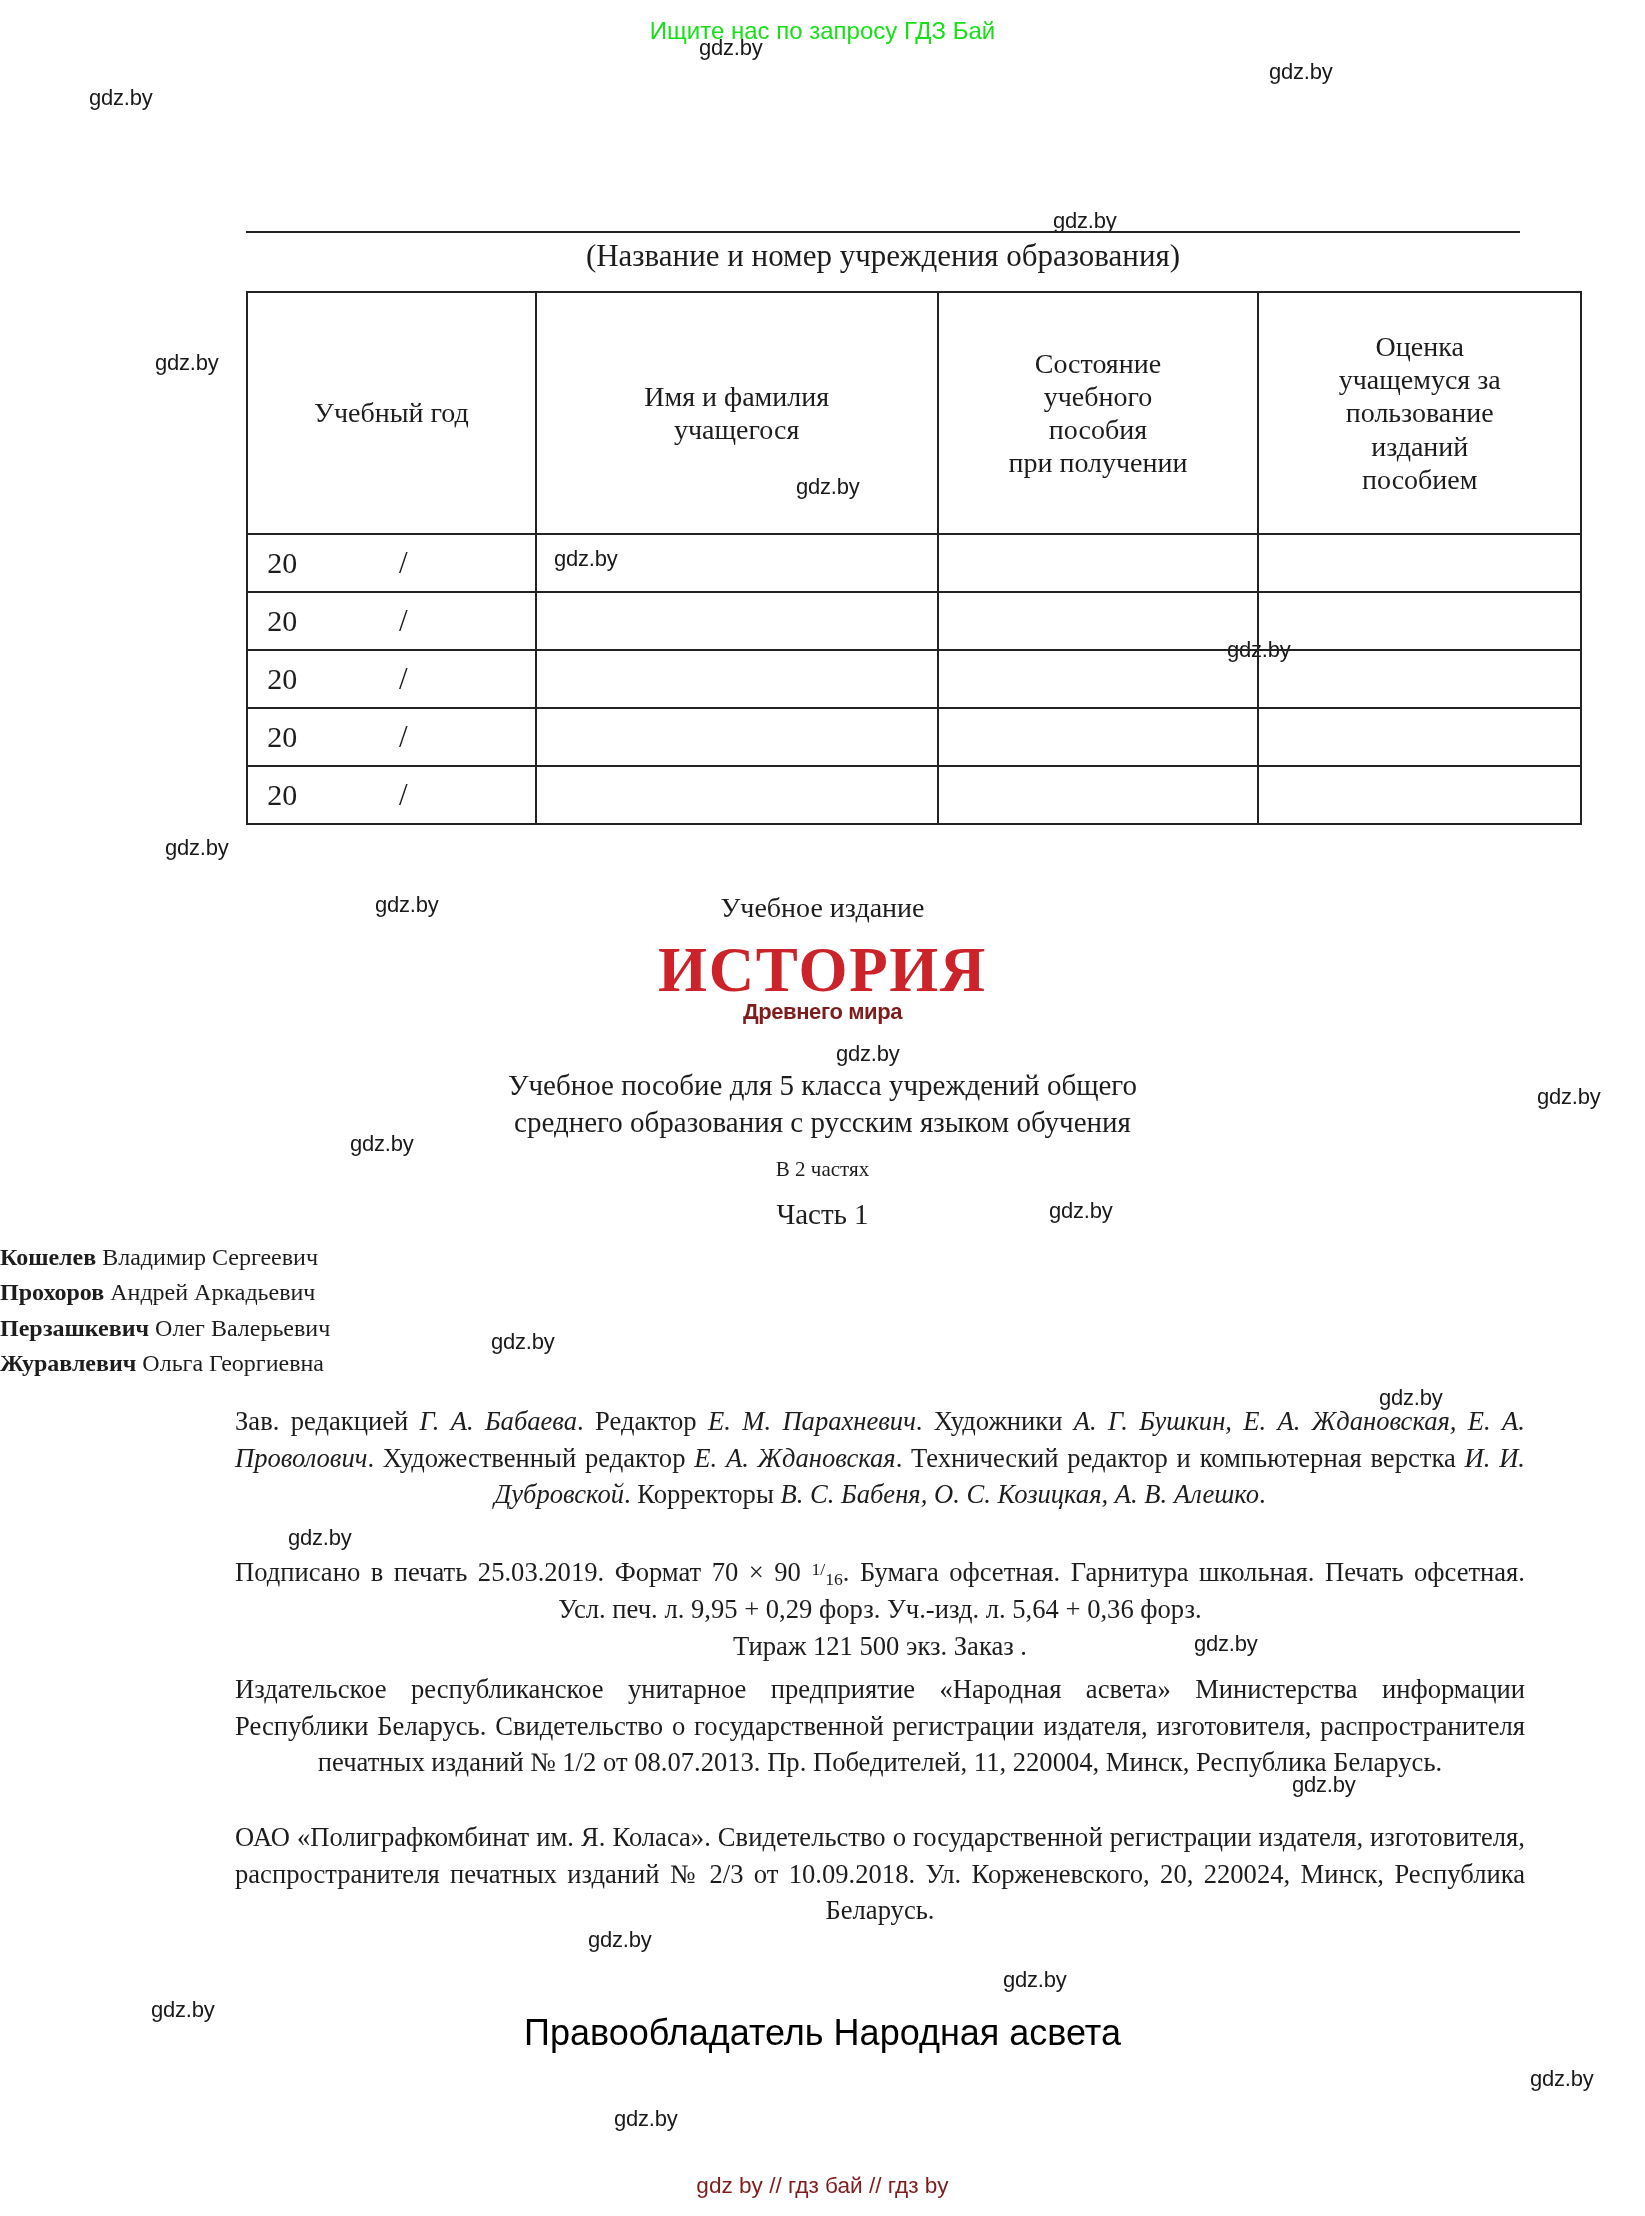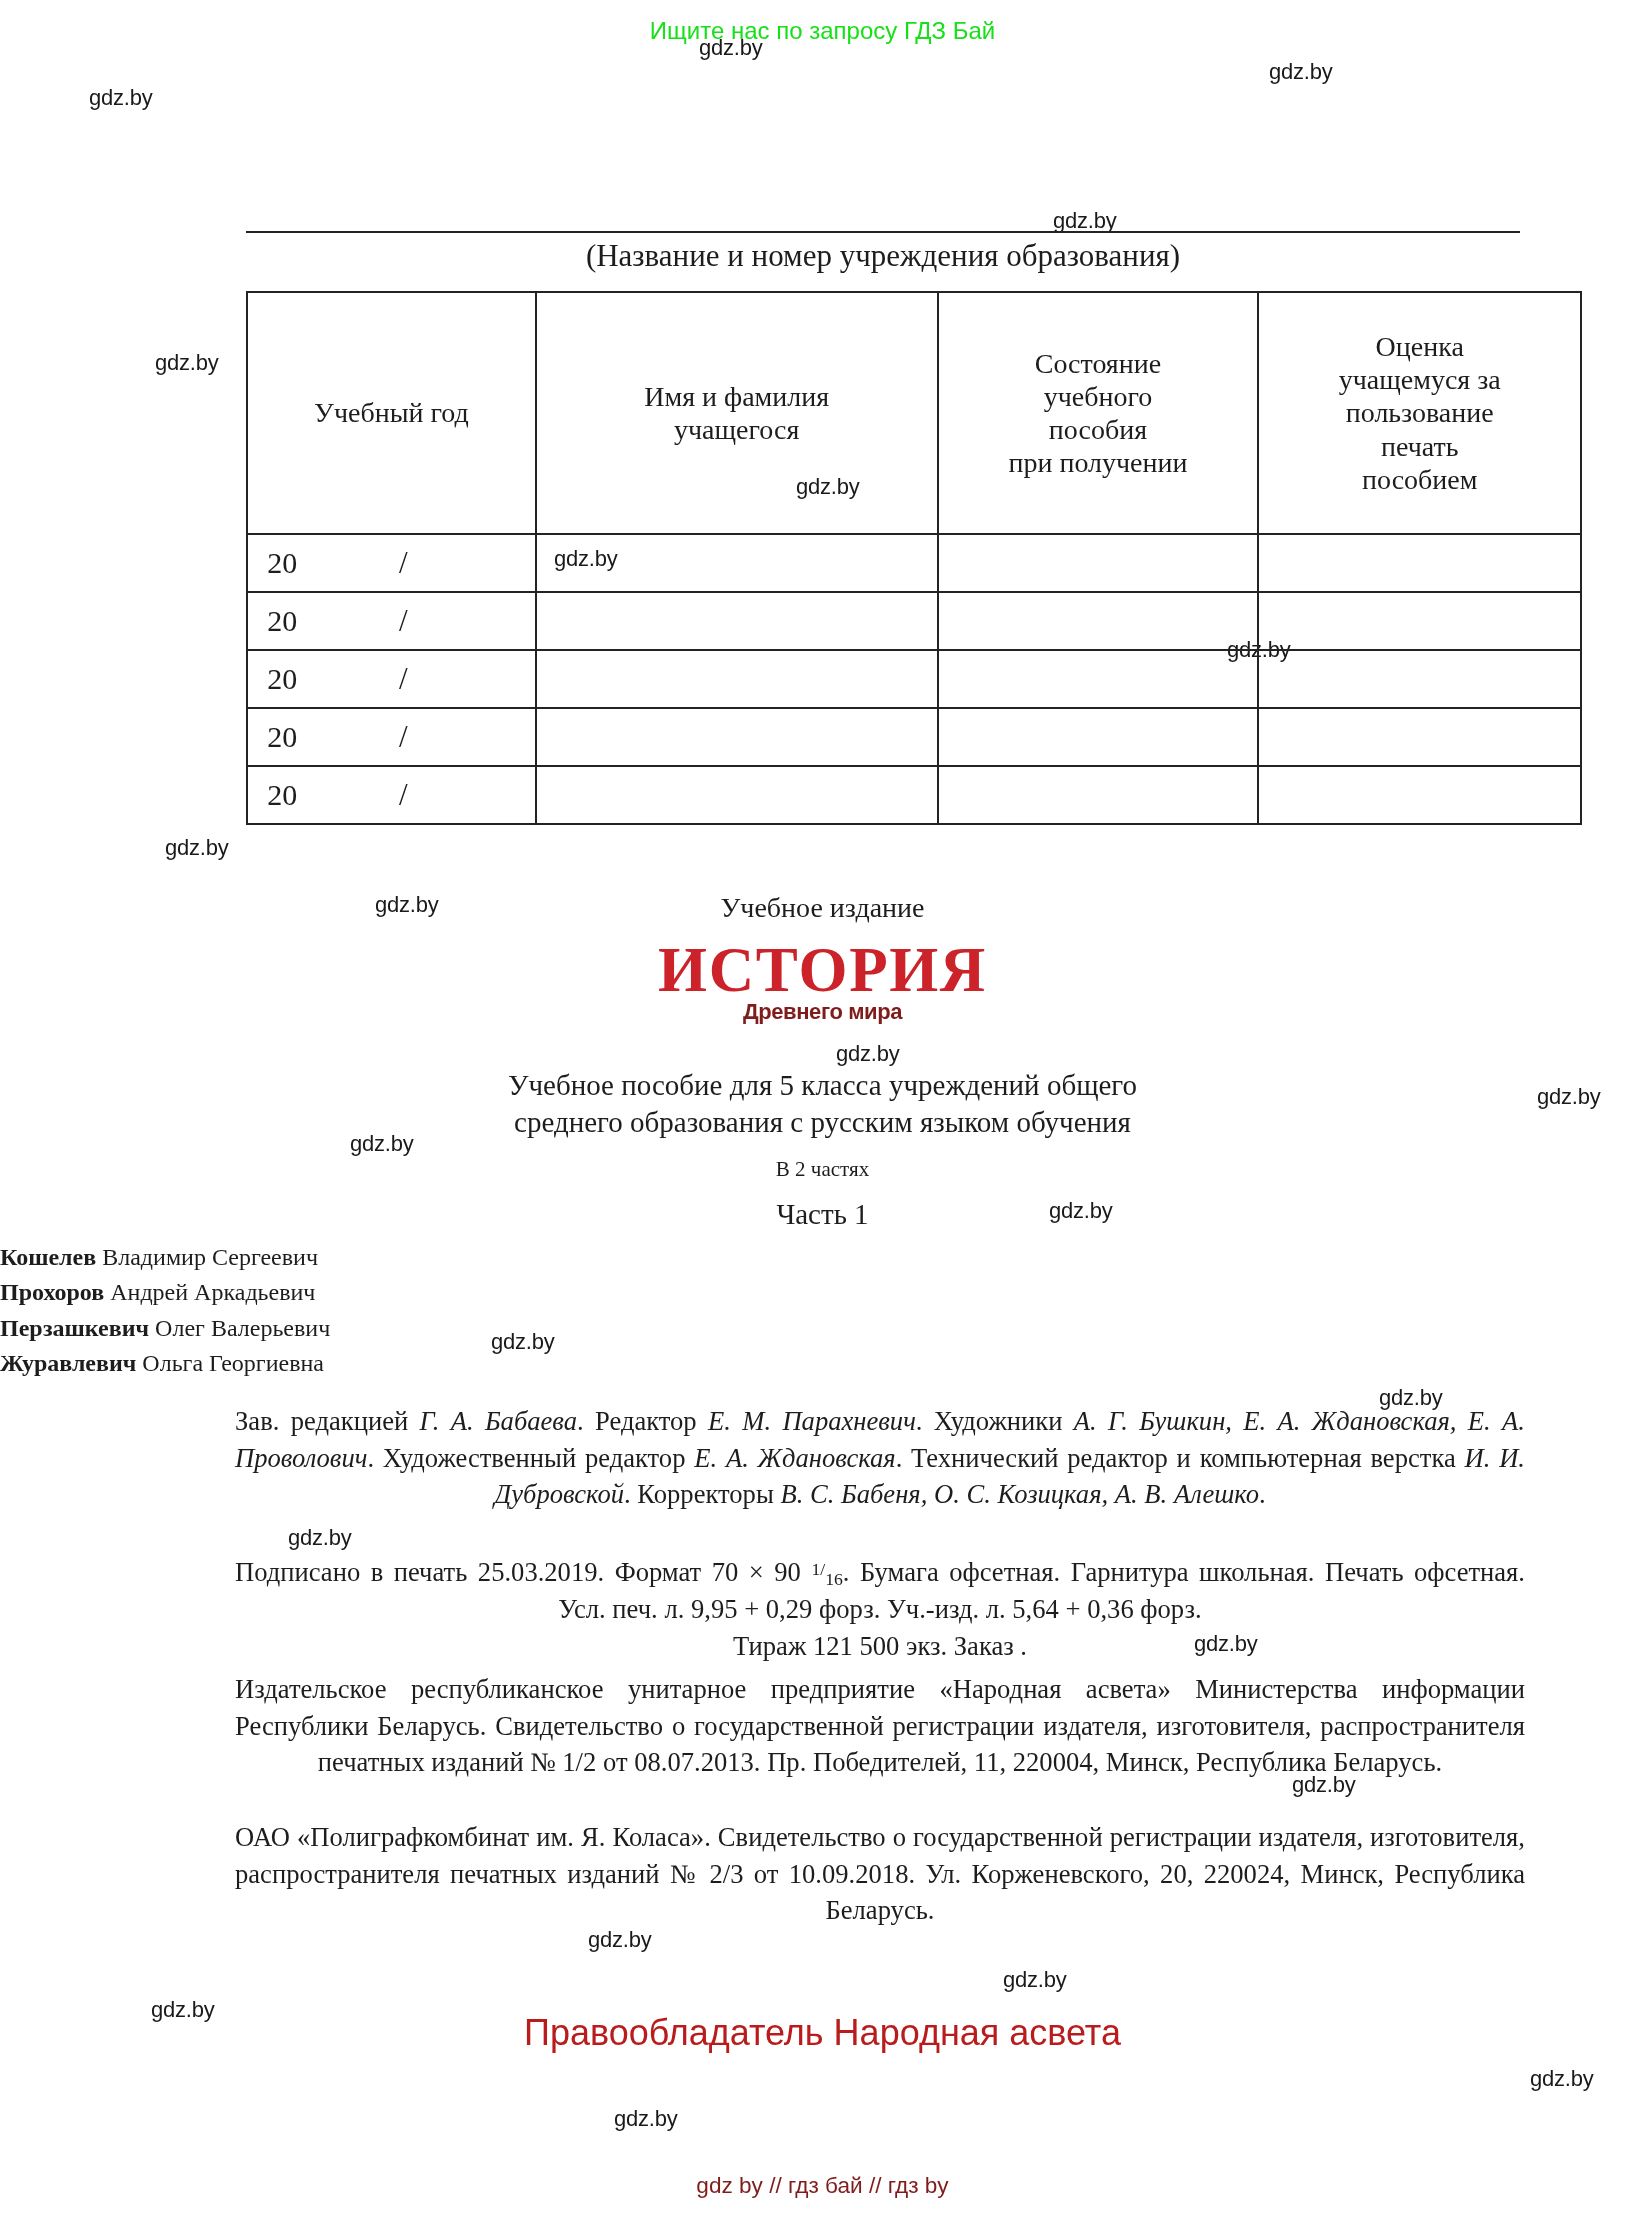--- a/index.html
+++ b/index.html
@@ -181,21 +181,21 @@
 
   
   .copyright-wm {
     position: absolute;
     left: 0;
     top: 2012px;
     width: 1645px;
     text-align: center;
     font-family: "Liberation Sans", sans-serif;
     font-size: 36px;
-    color: #b91c1c;
+    color: #000000;
     white-space: nowrap;
   }
 
   
   .footer {
     position: absolute;
     left: 0;
     top: 2173px;
     width: 1645px;
     text-align: center;
@@ -251,21 +251,21 @@
       <th class="col-state">
         <div>Состояние</div>
         <div>учебного</div>
         <div>пособия</div>
         <div>при получении</div>
       </th>
       <th class="col-mark">
         <div>Оценка</div>
         <div>учащемуся за</div>
         <div>пользование</div>
-        <div>печать</div>
+        <div>изданий</div>
         <div>пособием</div>
       </th>
     </tr>
   </thead>
   <tbody>
     <tr>
       <td class="row-cell yearcell">
         <span class="y-num">20</span>
         <span class="y-slash">/</span>
       </td>

